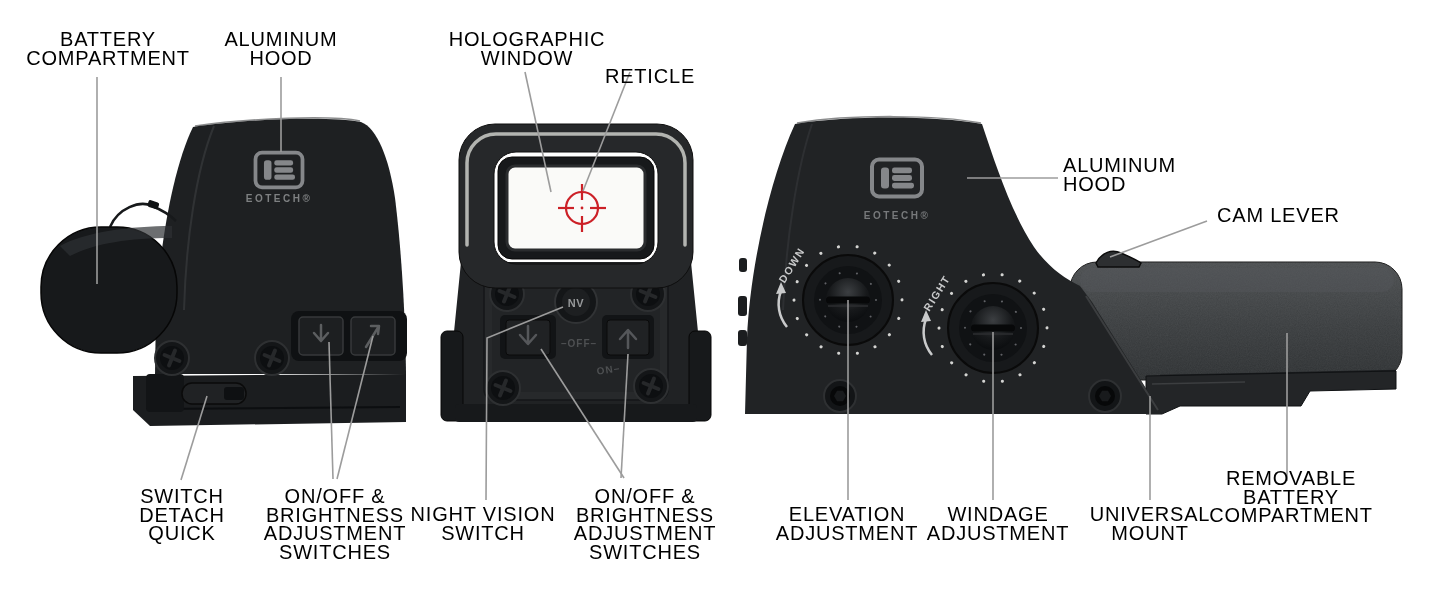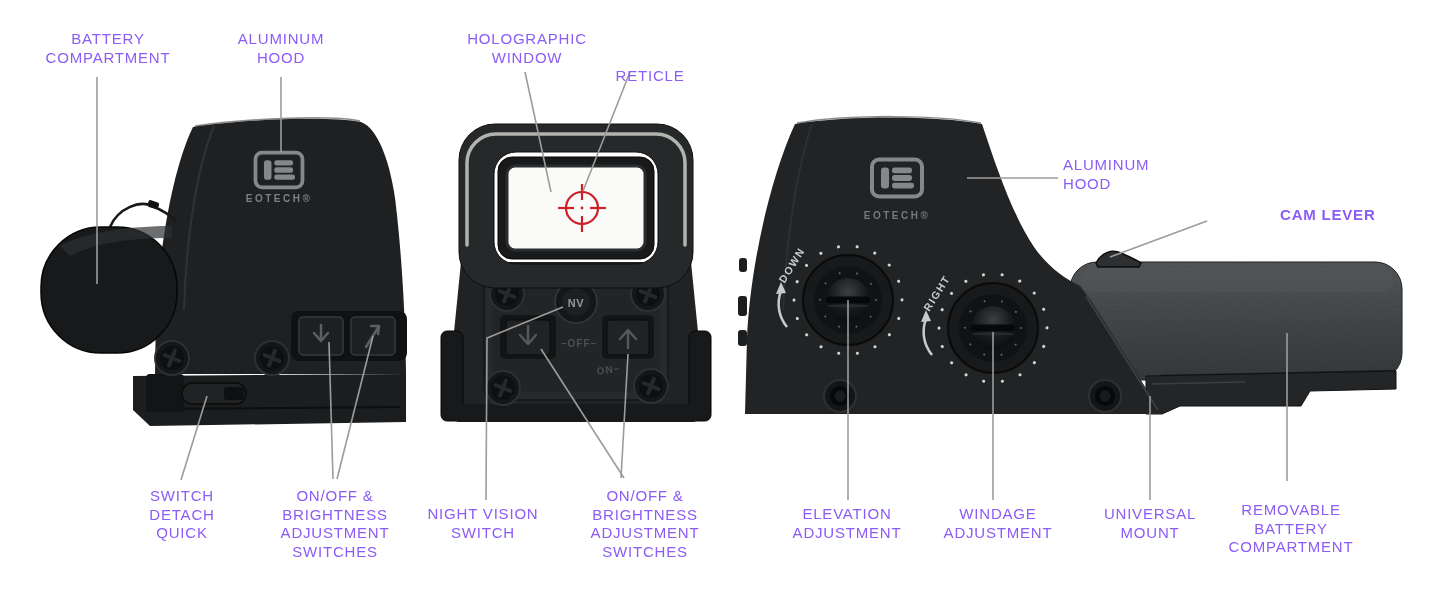--- a/index.html
+++ b/index.html
@@ -1,20 +1,20 @@
 <!DOCTYPE html>
 <html><head>
 <meta charset="utf-8">
 <style>
   html,body{margin:0;padding:0;background:#ffffff;}
   .stage{position:relative;width:1445px;height:591px;background:#ffffff;overflow:hidden;
          font-family:"Liberation Sans",sans-serif;}
   .art{position:absolute;left:0;top:0;}
-  .callout{position:absolute;font-size:15px;line-height:18.5px;letter-spacing:.8px;
-           color:#8b5cf6;white-space:nowrap;text-align:center;font-weight:500;}
+  .callout{position:absolute;font-size:20px;line-height:18.5px;letter-spacing:.8px;
+           color:#000000;white-space:nowrap;text-align:center;font-weight:500;}
   .callout.center{transform:translateX(-50%);}
   .callout.leftalign{text-align:left;}
   .callout span{display:block;}
   svg text{font-family:"Liberation Sans",sans-serif;}
 </style>
 </head>
 <body>
 
 <div class="stage">
 
@@ -242,21 +242,21 @@
     <span>HOLOGRAPHIC</span>
     <span>WINDOW</span>
   </div>
   <div class="callout center" style="left:650px;top:67px;">
     <span>RETICLE</span>
   </div>
   <div class="callout leftalign" style="left:1063px;top:156px;">
     <span>ALUMINUM</span>
     <span>HOOD</span>
   </div>
-  <div class="callout leftalign" style="left:1280px;top:206px;font-weight:bold;">
+  <div class="callout leftalign" style="left:1217px;top:206px;">
     <span>CAM LEVER</span>
   </div>
   <div class="callout center" style="left:182px;top:487px;">
     <span>SWITCH</span>
     <span>DETACH</span>
     <span>QUICK</span>
   </div>
   <div class="callout center" style="left:335px;top:487px;">
     <span>ON/OFF &amp;</span>
     <span>BRIGHTNESS</span>
@@ -278,19 +278,19 @@
     <span>ADJUSTMENT</span>
   </div>
   <div class="callout center" style="left:990px;top:505px;margin-left:8px;">
     <span>WINDAGE</span>
     <span>ADJUSTMENT</span>
   </div>
   <div class="callout center" style="left:1150px;top:505px;">
     <span>UNIVERSAL</span>
     <span>MOUNT</span>
   </div>
-  <div class="callout center" style="left:1291px;top:501px;">
+  <div class="callout center" style="left:1291px;top:469px;">
     <span>REMOVABLE</span>
     <span>BATTERY</span>
     <span>COMPARTMENT</span>
   </div>
 
 </div>
 
 </body></html>

